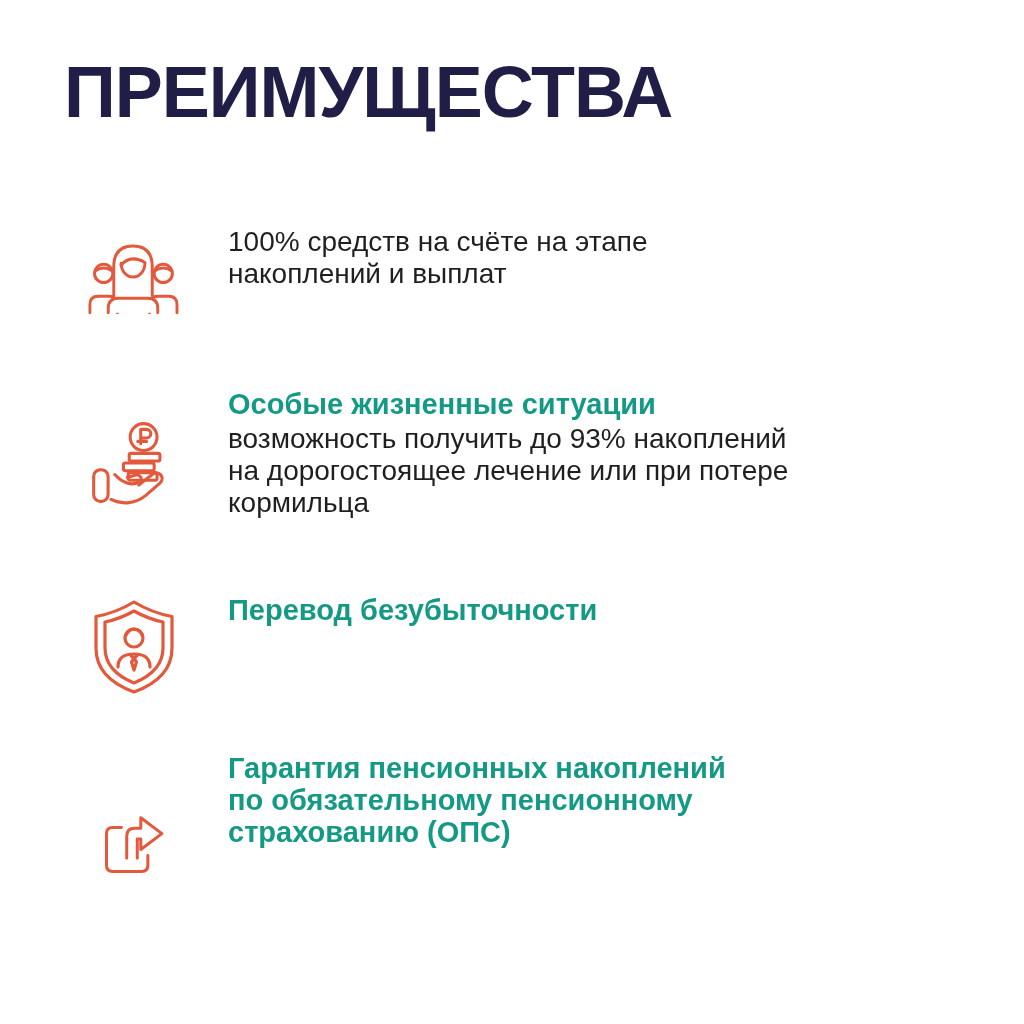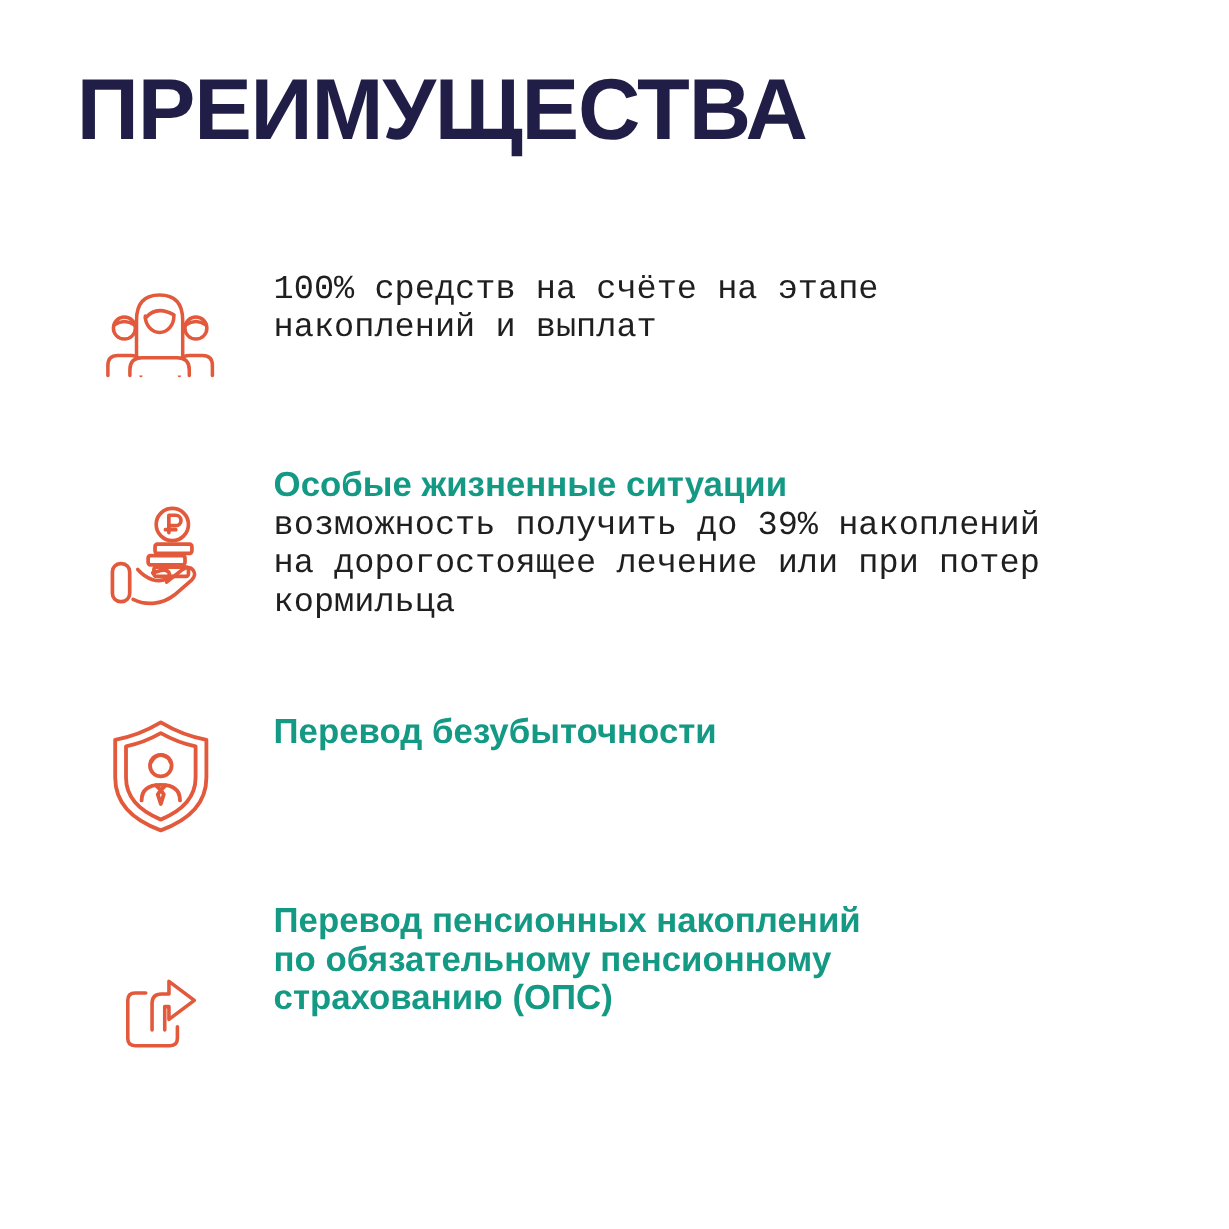--- a/index.html
+++ b/index.html
@@ -46,21 +46,20 @@
     line-height: 32px;
     color: var(--accent_teal, #149A84);
     white-space: pre-line;
   }
   .item p {
     margin: 3px 0 0 0;
     font-size: 28px;
     line-height: 32px;
     color: var(--body_text, #1F1F1F);
     white-space: pre-line;
-    font-family: Liberation Mono, monospace;
   }
   .icon {
     position: absolute;
     color: var(--icon_orange, #E2593C);
   }
   .icon svg { display: block; width: 100%; height: 100%; }
 </style>
 </head>
 <body>
 
@@ -123,28 +122,28 @@
     </svg>
   </div>
 
   <section class="item" style="top:223px;">
     <p>100% средств на счёте на этапе
 накоплений и выплат</p>
   </section>
 
   <section class="item" style="top:388px;">
     <h2>Особые жизненные ситуации</h2>
-    <p>возможность получить до 39% накоплений
+    <p>возможность получить до 93% накоплений
 на дорогостоящее лечение или при потере
 кормильца</p>
   </section>
 
   <section class="item" style="top:594px;">
     <h2>Перевод безубыточности</h2>
   </section>
 
   <section class="item" style="top:752px;">
-    <h2>Перевод пенсионных накоплений
+    <h2>Гарантия пенсионных накоплений
 по обязательному пенсионному
 страхованию (ОПС)</h2>
   </section>
 
 </main>
 
 </body></html>

